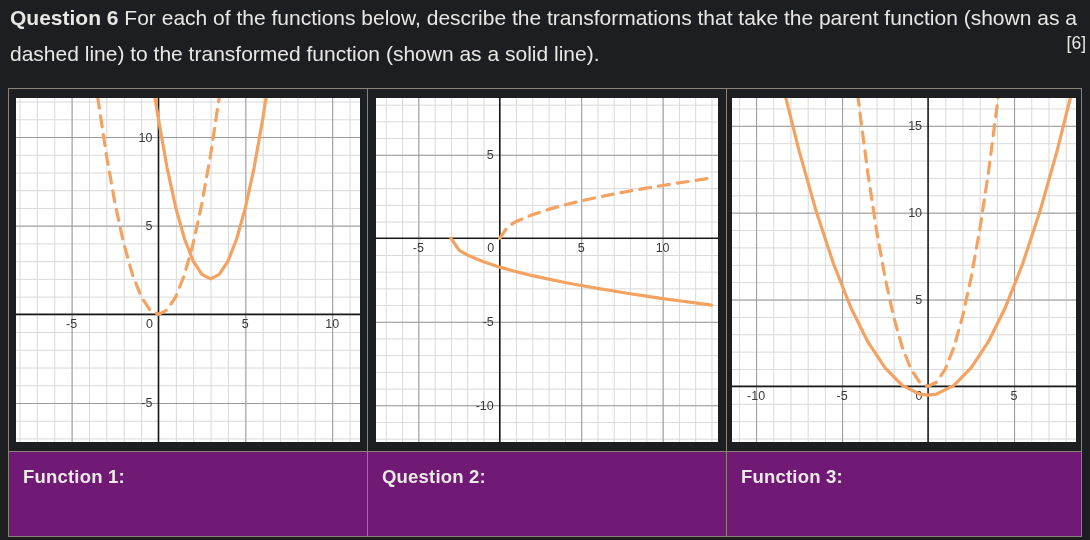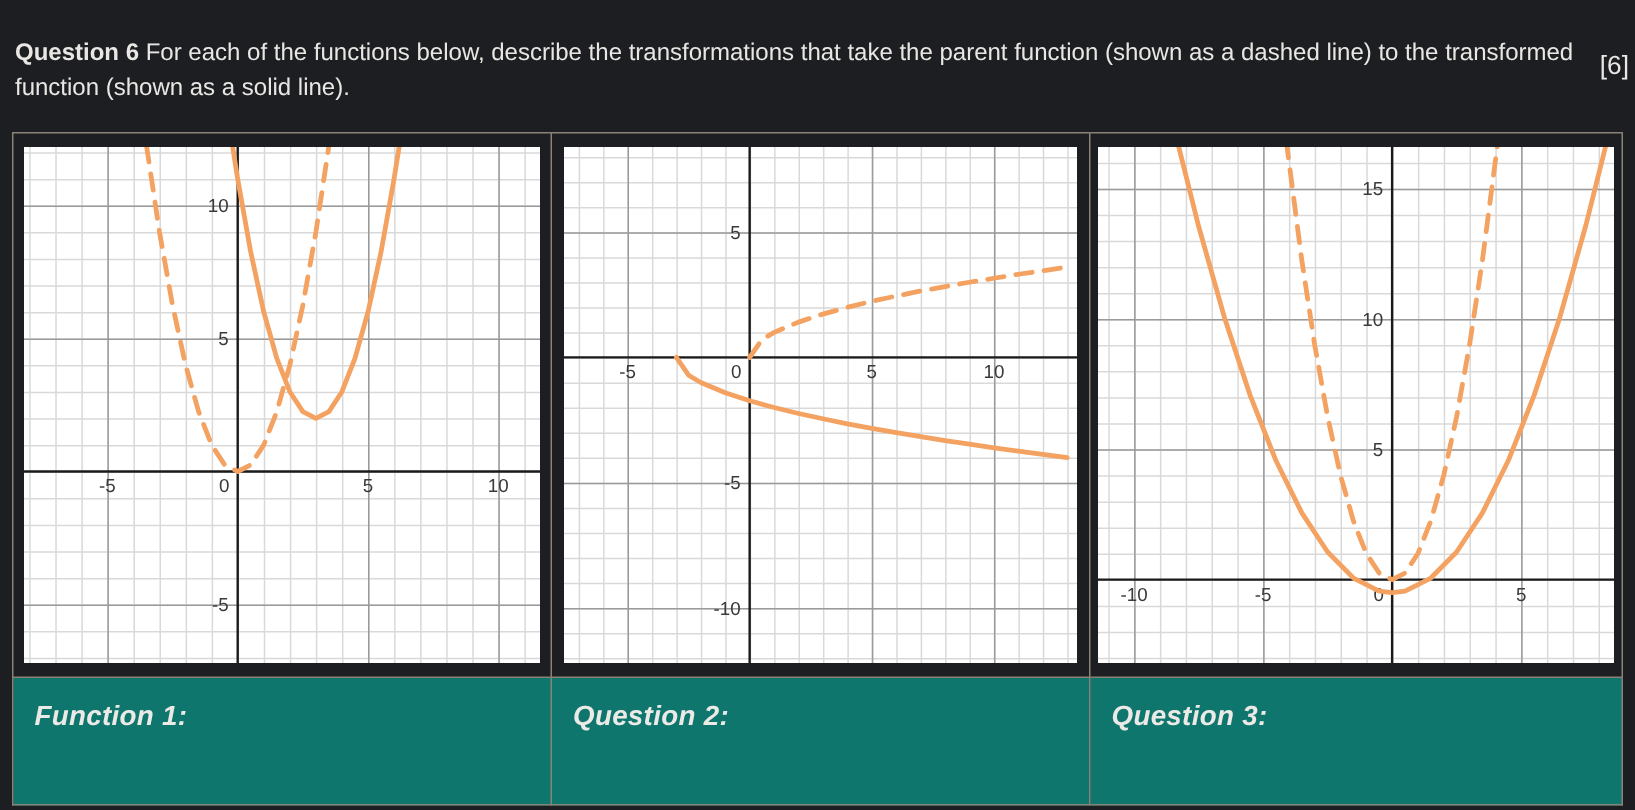--- a/index.html
+++ b/index.html
@@ -7,41 +7,41 @@
     width:1090px;height:540px;
     background:#1c1e21;
     font-family:"Liberation Sans",sans-serif;
     color:#e8e6e3;
     overflow:hidden;
   }
   .page{position:relative;width:1090px;height:540px;}
 
   
   .qhead{
-    position:absolute;left:10px;top:24px;width:1070px;
-    font-size:16px;line-height:23px;
+    position:absolute;left:10px;top:0;width:1070px;
+    font-size:21px;line-height:36px;
     color:#e9e7e4;
   }
   .qhead .qlabel{font-weight:bold;}
   .qmarks{position:absolute;right:4px;top:33px;font-size:17.5px;color:#e9e7e4;}
 
   
   .tbl{
     position:absolute;left:8px;top:88px;
     width:1074px;
     border-collapse:collapse;
     table-layout:fixed;
   }
   .tbl td{
     border:1px solid #8a8276;
     padding:0;
     vertical-align:top;
   }
   .cell-graph{height:362px;background:#1c1e21;}
-  .cell-label{height:84px;background:#0f766e;font-style:italic;}
+  .cell-label{height:84px;background:#701a75;}
   .fn-label{
     font-size:18.5px;font-weight:bold;color:#eceae7;
     padding:14px 0 0 14px;
     letter-spacing:.2px;
   }
 
   
   .graphwrap{
     width:100%;height:100%;
     display:flex;align-items:center;justify-content:center;
@@ -286,19 +286,19 @@
       </td>
     </tr>
     <tr>
       <td class="cell-label">
         <div class="fn-label">Function 1:</div>
       </td>
       <td class="cell-label">
         <div class="fn-label">Question 2:</div>
       </td>
       <td class="cell-label">
-        <div class="fn-label">Question 3:</div>
+        <div class="fn-label">Function 3:</div>
       </td>
     </tr>
   </tbody>
     </table>
 
 </div>
 
 </body></html>

